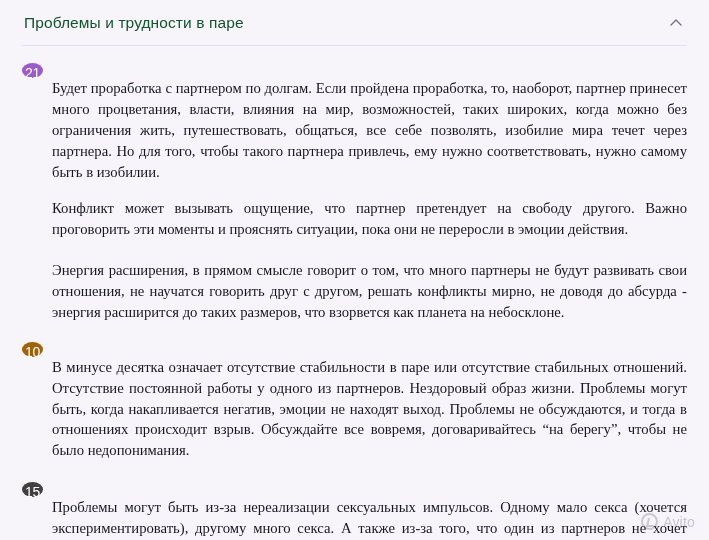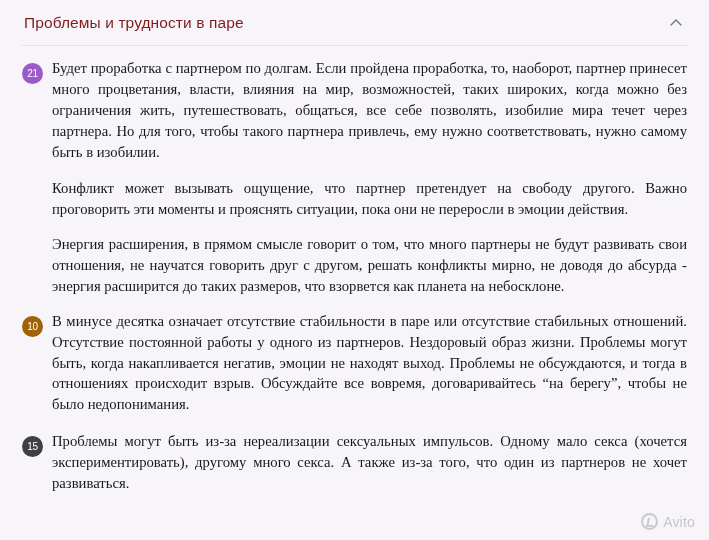--- a/index.html
+++ b/index.html
@@ -26,21 +26,21 @@
     display: flex;
     align-items: center;
     justify-content: space-between;
     padding: 14px 2px 13px 2px;
     border-bottom: 1px solid #e4e0ec;
   }
   .header-title {
     font-family: "Liberation Sans", sans-serif;
     font-size: 15.5px;
     font-weight: 400;
-    color: #7f1d1d;
+    color: #14532d;
     letter-spacing: 0.1px;
   }
   .chevron {
     width: 18px;
     height: 18px;
     display: inline-block;
     position: relative;
     opacity: 0.75;
   }
   .chevron svg {
@@ -50,25 +50,25 @@
     padding-top: 12px;
   }
   .block {
     display: flex;
     align-items: flex-start;
     margin-bottom: 2px;
   }
   .badge {
     flex: 0 0 auto;
     width: 21px;
-    height: 21px;
+    height: 15px;
     border-radius: 50%;
     color: #ffffff;
     font-family: "Liberation Sans", sans-serif;
-    font-size: 10px;
+    font-size: 14px;
     line-height: 21px;
     text-align: center;
     margin-right: 9px;
     margin-top: 5px;
     letter-spacing: -0.2px;
   }
   .badge-21 { background: #9b59c9; }
   .badge-10 { background: #a16207; }
   .badge-15 { background: #404040; }
   .para-col {
@@ -78,20 +78,21 @@
   p.para {
     margin: 0 0 14px 0;
     font-size: 14.7px;
     line-height: 1.42;
     text-align: justify;
     color: #17171f;
     font-family: "Liberation Serif", serif;
   }
   p.para:last-child {
     margin-bottom: 14px;
+    margin-top: 20px;
   }
   .indent-col {
     margin-left: 30px;
   }
   .watermark {
     position: absolute;
     right: 14px;
     bottom: 10px;
     display: flex;
     align-items: center;

